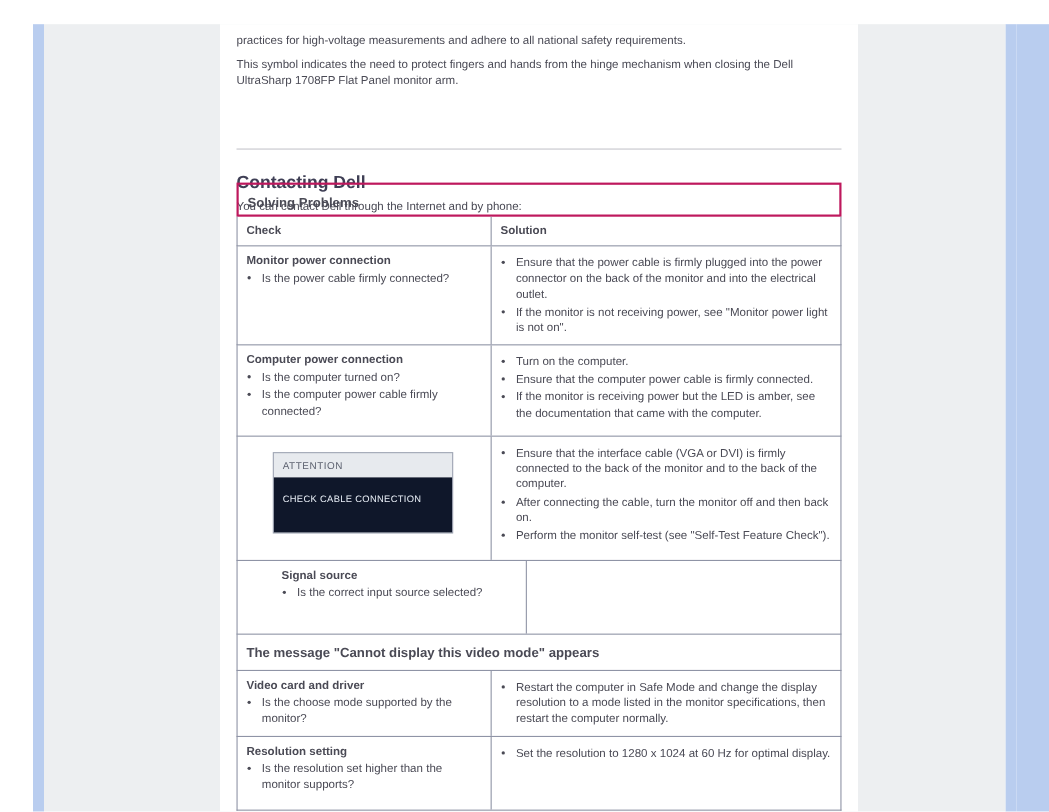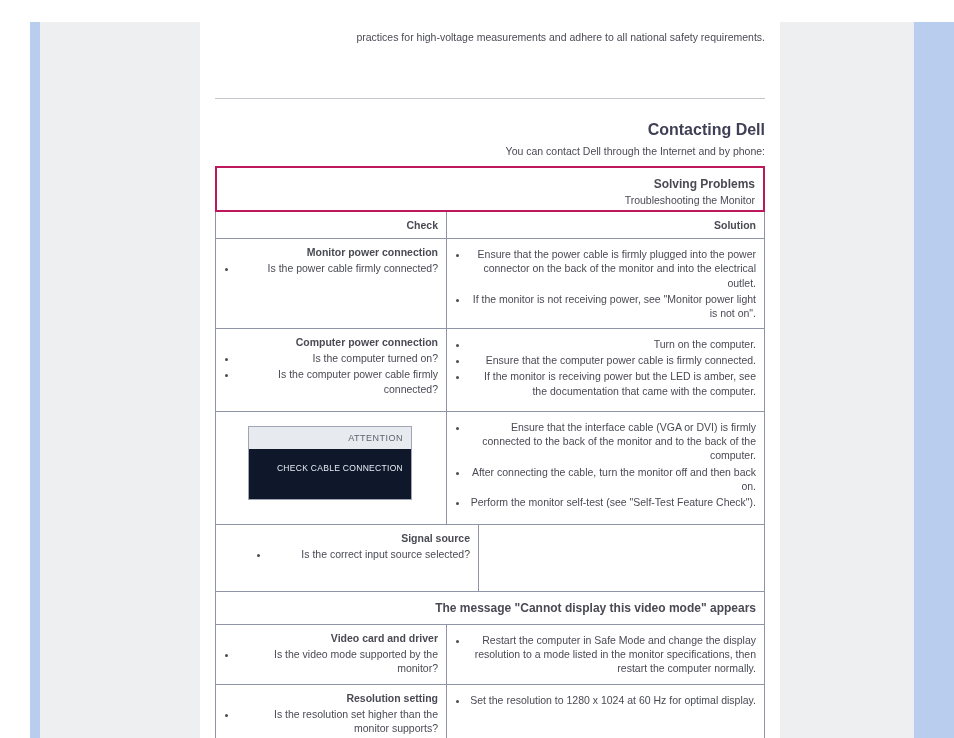--- a/index.html
+++ b/index.html
@@ -10,21 +10,20 @@
     font-size: 10px;
     color: #4a4a55;
   }
   .viewport {
     width: 954px;
     height: 738px;
     margin: 0 auto;
     position: relative;
     overflow: hidden;
     background: #ffffff;
-    text-align: right;
   }
   .edge-left, .edge-right, .edge-far-right {
     position: absolute;
     top: 22px;
     bottom: 0;
     background: #b9cdef;
   }
   .edge-left  { left: 30px;  width: 10px; }
   .edge-right { left: 914px; width: 10px; }
   .edge-far-right { left: 924px; width: 30px; }
@@ -130,30 +129,30 @@
 <div class="viewport">
   <div class="edge-left"></div>
   <div class="edge-right"></div>
   <div class="edge-far-right"></div>
 
   <div class="page">
     <div class="page-inner">
 
       <div class="intro">
         <p>practices for high-voltage measurements and adhere to all national safety requirements.</p>
+        <p>This symbol indicates the need to protect fingers and hands from the hinge mechanism when closing the Dell UltraSharp 1708FP Flat Panel monitor arm.</p>
         <div class="hr"></div>
         <div class="section-title">Contacting Dell</div>
         <div class="para">You can contact Dell through the Internet and by phone:</div>
       </div>
 
       <div class="ts-table">
 
         <div class="ts-caption">
           <span>Solving Problems</span>
-          <span class="sub">Troubleshooting the Monitor</span>
         </div>
 
         <div class="ts-head">
           <div class="col-check">Check</div>
           <div class="col-sol">Solution</div>
         </div>
 
         <div class="ts-row row-1">
           <div class="col-check">
             <strong>Monitor power connection</strong>
@@ -212,21 +211,21 @@
         </div>
 
         <div class="ts-section">
           <div class="full">The message "Cannot display this video mode" appears</div>
         </div>
 
         <div class="ts-row row-5">
           <div class="col-check">
             <strong>Video card and driver</strong>
             <ul class="tight">
-              <li>Is the video mode supported by the monitor?</li>
+              <li>Is the choose mode supported by the monitor?</li>
             </ul>
           </div>
           <div class="col-sol">
             <ul class="tight">
               <li>Restart the computer in Safe Mode and change the display resolution to a mode listed in the monitor specifications, then restart the computer normally.</li>
             </ul>
           </div>
         </div>
 
         <div class="ts-row row-6">

